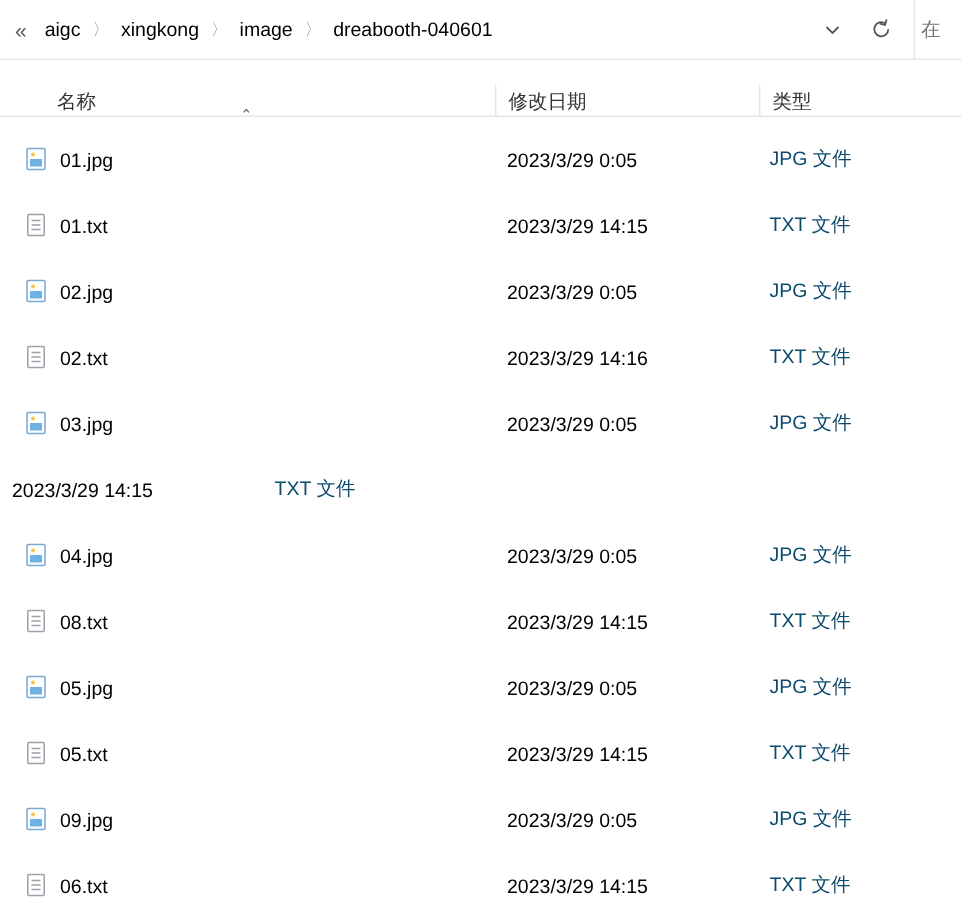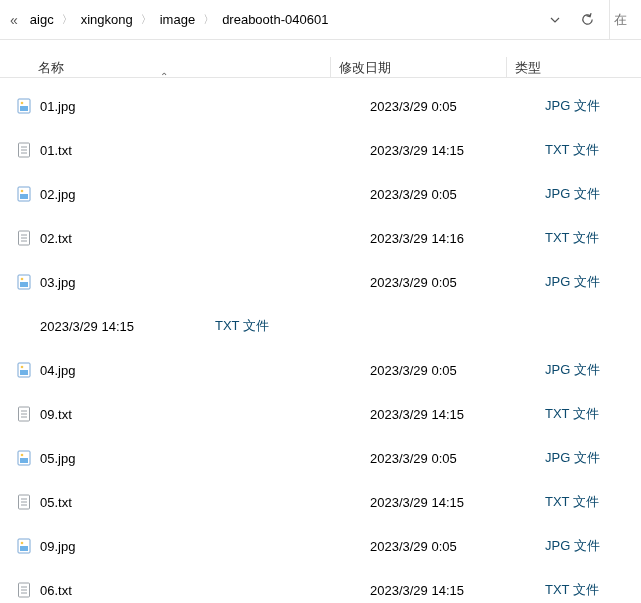--- a/index.html
+++ b/index.html
@@ -18,21 +18,21 @@
     .col-name { width: 330px; padding-left: 38px; position: relative; cursor: pointer; }
     .sort-arrow { position: absolute; left: 160px; top: 12px; font-size: 10px; color: #666; }
     .col-date { width: 175px; padding-left: 8px; cursor: pointer; }
     .col-type { flex: 1; padding-left: 8px; cursor: pointer; }
     .col-divider { width: 1px; height: 20px; background: #e5e5e5; }
     
     .file-list { padding-top: 6px; }
     .row { display: flex; align-items: center; height: 44px; cursor: pointer; }
     .cell-name { width: 330px; display: flex; align-items: center; padding-left: 16px; }
     .icon { width: 16px; height: 16px; margin-right: 8px; flex-shrink: 0; }
-    .cell-date { width: 175px; padding-left: 8px; color: #000; margin-left: 32px; }
+    .cell-date { width: 175px; padding-left: 8px; color: #000; }
     .cell-type { flex: 1; padding-left: 8px; color: #0c4a6e; }
   </style>
 </head>
 <body>
 
 <div class="toolbar">
   <span class="back-chev">«</span>
   <div class="breadcrumb" id="breadcrumb">
       <span class="crumb">aigc</span>
       <span class="sep">〉</span>
@@ -149,21 +149,21 @@
       <div class="cell-type">JPG 文件</div>
     </div>
     <div class="row">
       <div class="cell-name">
         <span class="icon"><svg width="16" height="16" viewBox="0 0 16 16">
             <rect x="2.5" y="1" width="11" height="14" rx="1" fill="#fff" stroke="#9aa0a6" stroke-width="1"></rect>
             <line x1="5" y1="5" x2="11" y2="5" stroke="#9aa0a6" stroke-width="1"></line>
             <line x1="5" y1="8" x2="11" y2="8" stroke="#9aa0a6" stroke-width="1"></line>
             <line x1="5" y1="11" x2="11" y2="11" stroke="#9aa0a6" stroke-width="1"></line>
           </svg></span>
-        <span>09.txt</span>
+        <span>08.txt</span>
       </div>
       <div class="cell-date">2023/3/29 14:15</div>
       <div class="cell-type">TXT 文件</div>
     </div>
     <div class="row">
       <div class="cell-name">
         <span class="icon"><svg width="16" height="16" viewBox="0 0 16 16">
             <rect x="2" y="1" width="12" height="14" rx="1" fill="#fff" stroke="#7aa7d6" stroke-width="1"></rect>
             <rect x="4" y="8" width="8" height="5" fill="#6fb2e8"></rect>
             <circle cx="6" cy="5" r="1.3" fill="#f5c64d"></circle>

